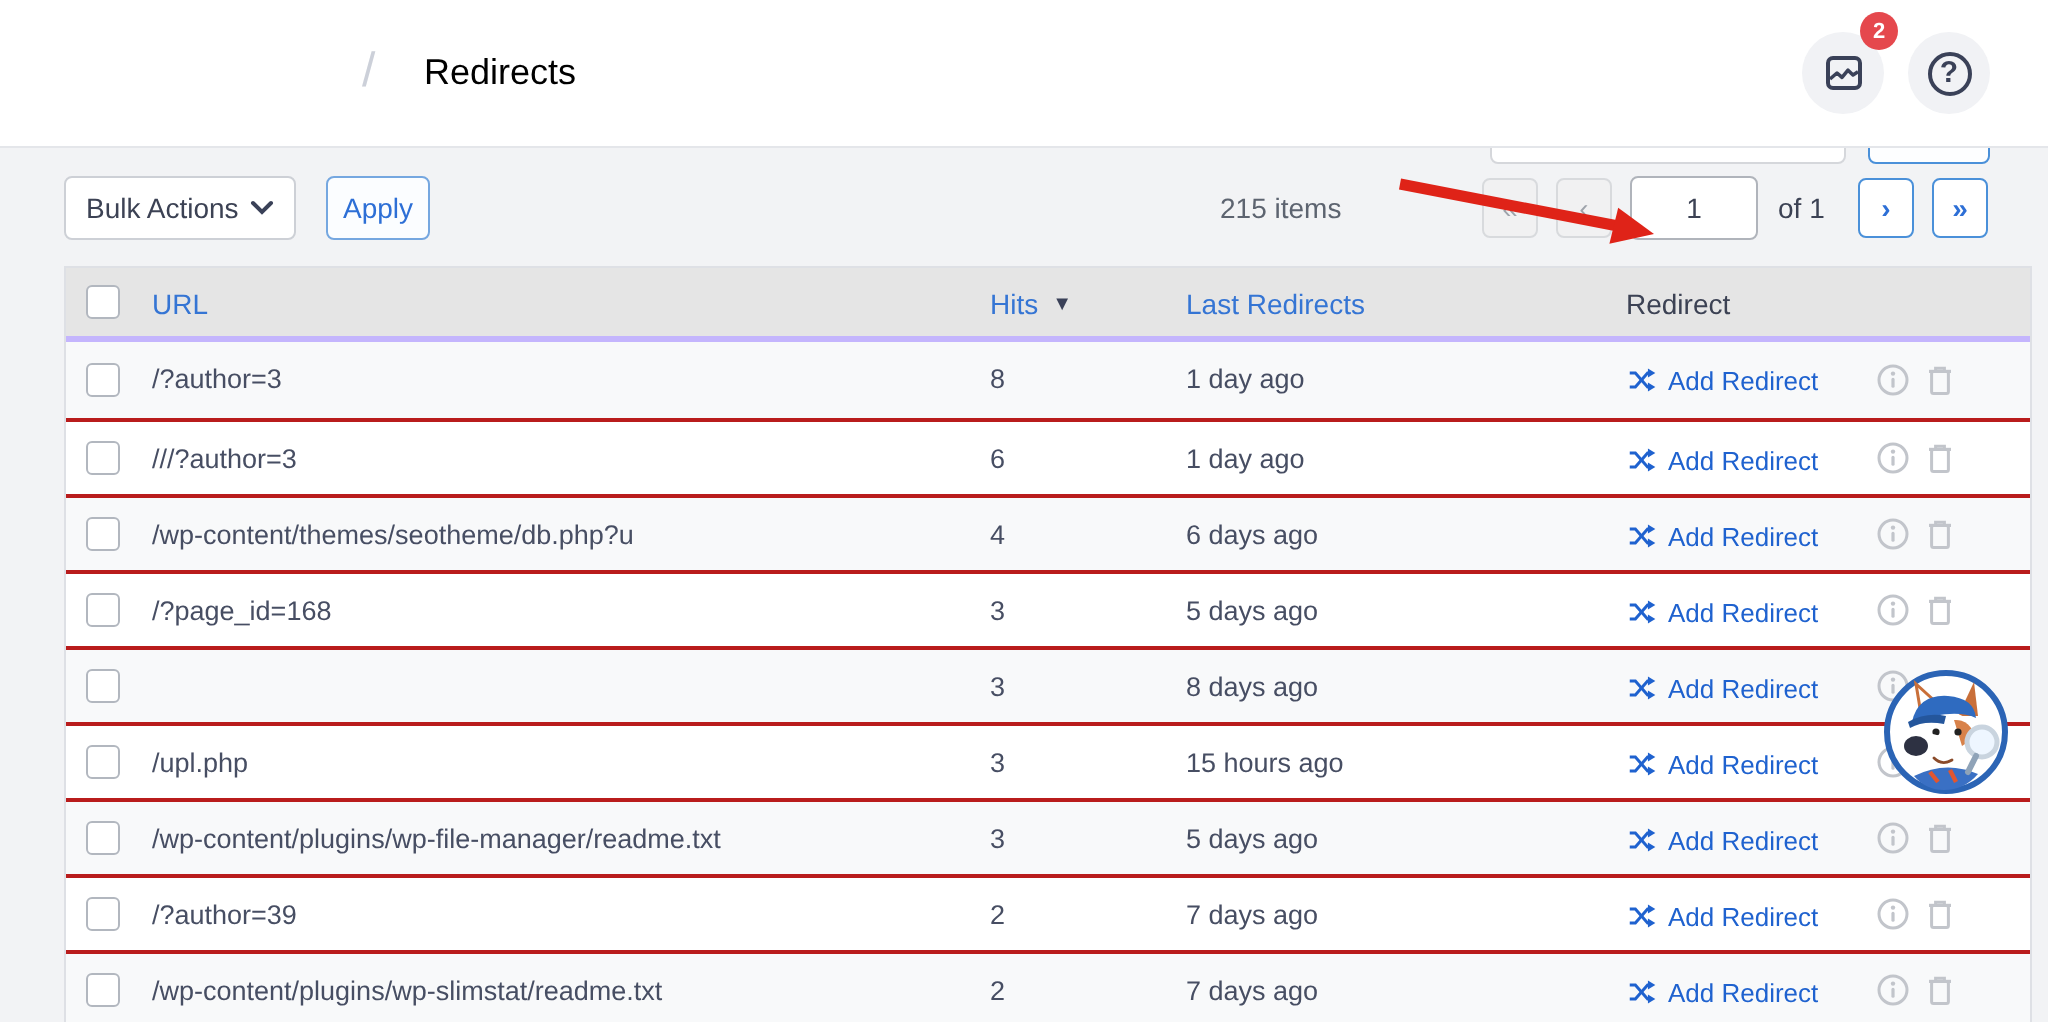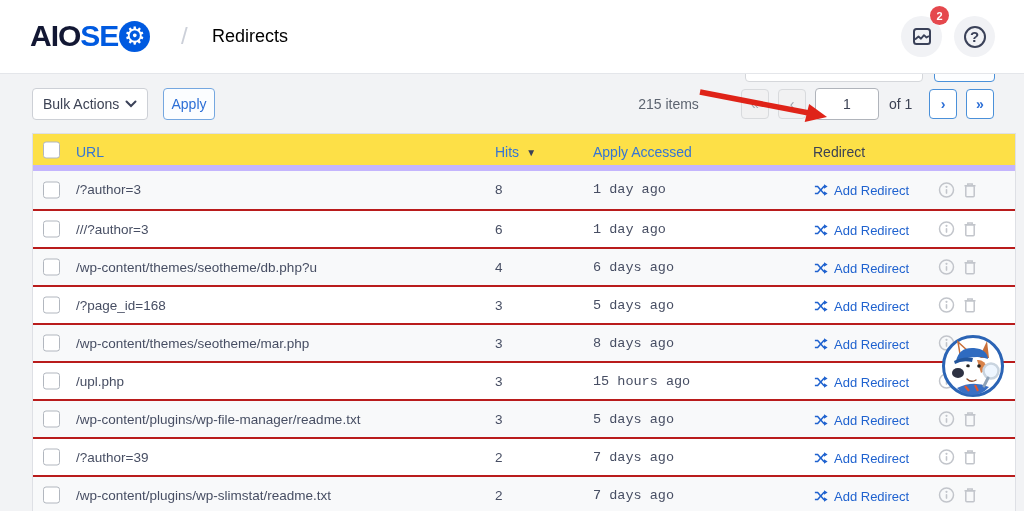--- a/index.html
+++ b/index.html
@@ -39,72 +39,65 @@
     background:#fff; border:1px solid #d5d7db; border-radius:4px; }
   .searchbtn-sliver { position:absolute; left:934px; top:-16px; width:61px; height:24px;
     background:#fdfeff; border:1px solid #4a90d9; border-radius:4px; }
   
   .select { position:absolute; left:32px; top:14px; width:116px; height:32px; background:#fff;
     border:1px solid #cdd0d6; border-radius:4px; font-size:14px; color:#3c4254;
     display:flex; align-items:center; padding:0 10px; justify-content:space-between; cursor:pointer; }
   .apply-btn { position:absolute; left:163px; top:14px; width:52px; height:32px;
     background:#fbfdff; border:1px solid #75a7e0; border-radius:4px; color:#2d6fd6;
     font-size:14px; cursor:pointer; }
-  .items-count { position:absolute; left:610px; top:22px; width:117px; text-align:center;
+  .items-count { position:absolute; left:610px; top:22px; width:117px; text-align:left;
     font-size:14px; color:#5d6470; }
   .pg-btn { position:absolute; top:15px; width:28px; height:30px; border-radius:4px;
     font-size:14px; display:flex; align-items:center; justify-content:center; cursor:pointer; }
   .pg-disabled { background:#f1f1f2; border:1px solid #d8dadd; color:#9ea3ab; }
   .pg-active { background:#fff; border:1px solid #4a90d9; color:#2d6fd6; font-weight:700; }
   .pg-first { left:741px; } .pg-prev { left:778px; } .pg-next { left:929px; } .pg-last { left:966px; }
   .pg-input { position:absolute; left:815px; top:14px; width:64px; height:32px; background:#fff;
     border:1px solid #b0b4bb; border-radius:4px; text-align:center; font-size:14px; color:#3c4254;
     font-family:inherit; }
   .pg-of { position:absolute; left:889px; top:22px; font-size:14px; color:#3c4254; }
   
   .card { position:absolute; left:32px; top:59px; width:984px; height:379px;
     background:#fff; border:1px solid #dee0e5; }
-  .thead { position:relative; height:37px; background:#fde047; border-bottom:6px solid #c4b5fd; }
+  .thead { position:relative; height:37px; background:#e5e5e5; border-bottom:3px solid #c4b5fd; }
   .thead .hlink { font-size:14px; color:#3575d4; text-decoration:none; cursor:pointer; }
   .thead .hplain { font-size:14px; color:#3c4254; }
   .col-check { position:absolute; left:10px; top:50%; transform:translateY(-50%); }
   .cbx { display:block; width:17px; height:17px; background:#fff; border:1px solid #b2b7bf;
     border-radius:3px; cursor:pointer; }
   .at-url { position:absolute; left:43px; top:0; line-height:37px; }
   .at-hits { position:absolute; left:462px; top:0; line-height:37px; display:flex; align-items:center; height:37px; gap:7px;justify-content:space-between; }
   .at-last { position:absolute; left:560px; top:0; line-height:37px; }
   .at-redirect { position:absolute; left:780px; top:0; line-height:37px; }
   .sort-tri { font-size:10px; color:#3a4158; }
   .tbody { position:relative; }
   .trow { position:relative; height:38px; border-top:2px solid #b91c1c; font-size:13.5px; }
   .trow:first-child { border-top:none; }
   .trow:nth-child(odd) { background:#f8f9fa; }
   .trow .c-url, .trow .c-hits, .trow .c-last { position:absolute; top:0; line-height:38px; color:#474e63; }
-  .trow .c-url { left:43px; } .trow .c-hits { left:462px; } .trow .c-last { left:560px;font-family:Liberation Mono, monospace; }
+  .trow .c-url { left:43px; } .trow .c-hits { left:462px; } .trow .c-last { left:560px; }
   .trow .c-check { position:absolute; left:10px; top:50%; transform:translateY(-50%); }
   .add-redirect { position:absolute; left:781px; top:0; height:38px; display:flex; align-items:center;
     gap:6px; color:#1f62cf; font-size:13px; text-decoration:none; cursor:pointer; }
   .icon-btn { position:absolute; top:50%; transform:translateY(-50%); cursor:pointer; display:flex; }
   .i-info { left:905px; } .i-trash { left:929px; }
   
   .arrow-svg { position:absolute; left:690px; top:81px; z-index:8; pointer-events:none; }
   
   .mascot { position:absolute; left:941px; top:334px; width:64px; height:64px; z-index:9; cursor:pointer; }
 </style>
 </head>
 <body>
 
 <div class="topbar">
-  <div class="logo">
-    <span class="p1">AIO</span>
-      <span class="p2">SE</span>
-      <span class="gearwrap">
-        <span>⚙</span>
-      </span>
-  </div>
   <div class="crumb-sep">/</div>
   <div class="page-title">Redirects</div>
 
   <button class="circle-btn notif-btn">
     <svg width="22" height="20" viewBox="0 0 22 20">
       <rect x="3" y="2" width="16" height="15" rx="2.5" fill="none" stroke="#3a4158" stroke-width="2"></rect>
       <path d="M4 12.5 l3.5-3 2.5 2.2 3-3.6 2.5 2.4 2.5-1.6" fill="none" stroke="#3a4158" stroke-width="1.8" stroke-linejoin="round"></path>
     </svg>
   </button>
   <div class="badge">2</div>
@@ -138,21 +131,21 @@
   <div class="card">
     <div class="thead">
       <span class="col-check">
           <span class="cbx"></span>
         </span>
       <a class="hlink at-url">URL</a>
       <span class="at-hits">
         <a class="hlink">Hits</a>
         <span class="sort-tri">▼</span>
       </span>
-      <a class="hlink at-last">Apply Accessed</a>
+      <a class="hlink at-last">Last Redirects</a>
       <span class="hplain at-redirect">Redirect</span>
     </div>
     <div class="tbody">
         <div class="trow">
     <span class="c-check">
             <span class="cbx"></span>
           </span>
     <span class="c-url">/?author=3</span>
     <span class="c-hits">8</span>
     <span class="c-last">1 day ago</span>
@@ -270,21 +263,20 @@
         <path d="M2.5 4.2 h11" stroke="#c2c5cb" stroke-width="1.6"></path>
         <path d="M5.8 4 V2.6 h4.4 V4" fill="none" stroke="#c2c5cb" stroke-width="1.5"></path>
         <rect x="3.8" y="4.2" width="8.4" height="11" rx="1" fill="none" stroke="#c2c5cb" stroke-width="1.5"></rect>
       </svg>
     </span>
   </div>
         <div class="trow">
     <span class="c-check">
             <span class="cbx"></span>
           </span>
-    <span class="c-url">/wp-content/themes/seotheme/mar.php</span>
     <span class="c-hits">3</span>
     <span class="c-last">8 days ago</span>
     <a class="add-redirect">
       <svg width="14" height="14" viewBox="0 0 16 16">
         <path d="M1 4 h3.2 l7 8 h1.2" fill="none" stroke="currentColor" stroke-width="1.7"></path>
         <path d="M1 12 h3.2 l7-8 h1.2" fill="none" stroke="currentColor" stroke-width="1.7"></path>
         <path d="M11.4 1.4 L15.6 4 L11.4 6.6 Z" fill="currentColor"></path>
         <path d="M11.4 9.4 L15.6 12 L11.4 14.6 Z" fill="currentColor"></path>
       </svg>
       <span>Add Redirect</span>

